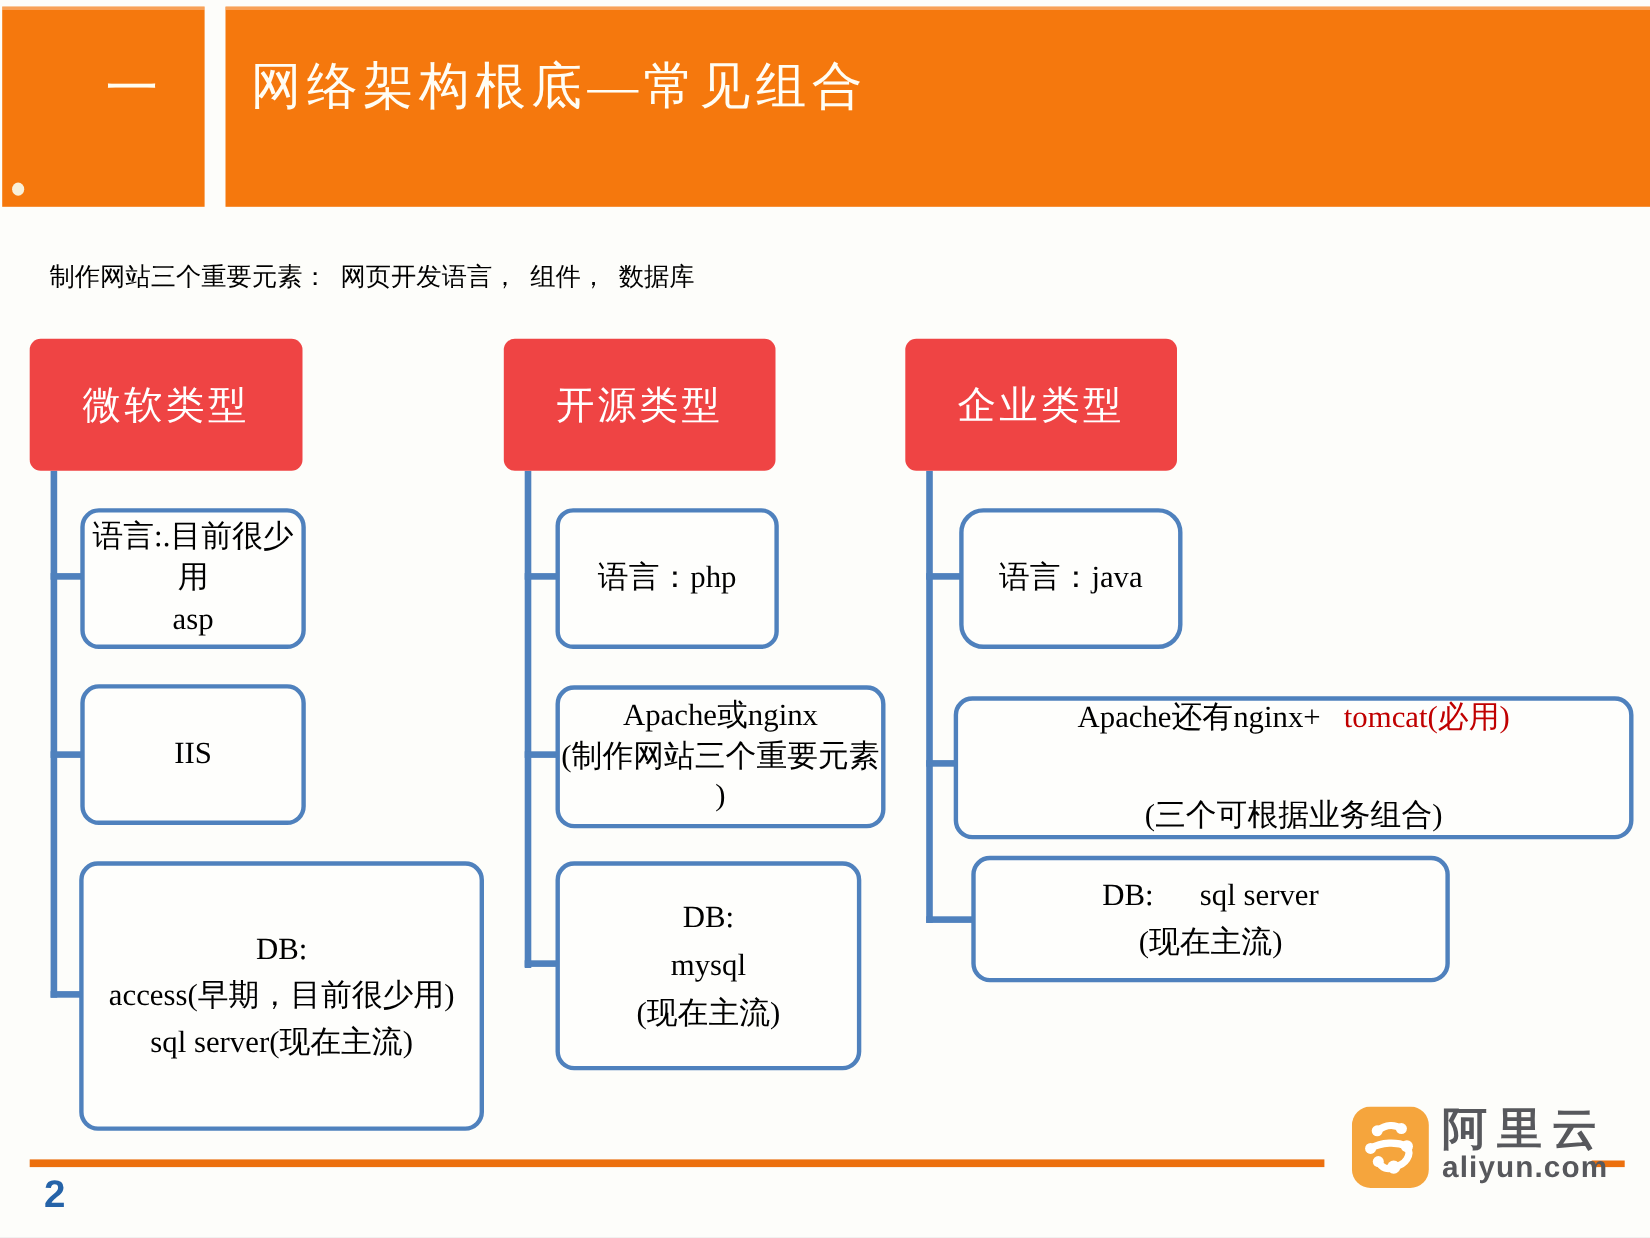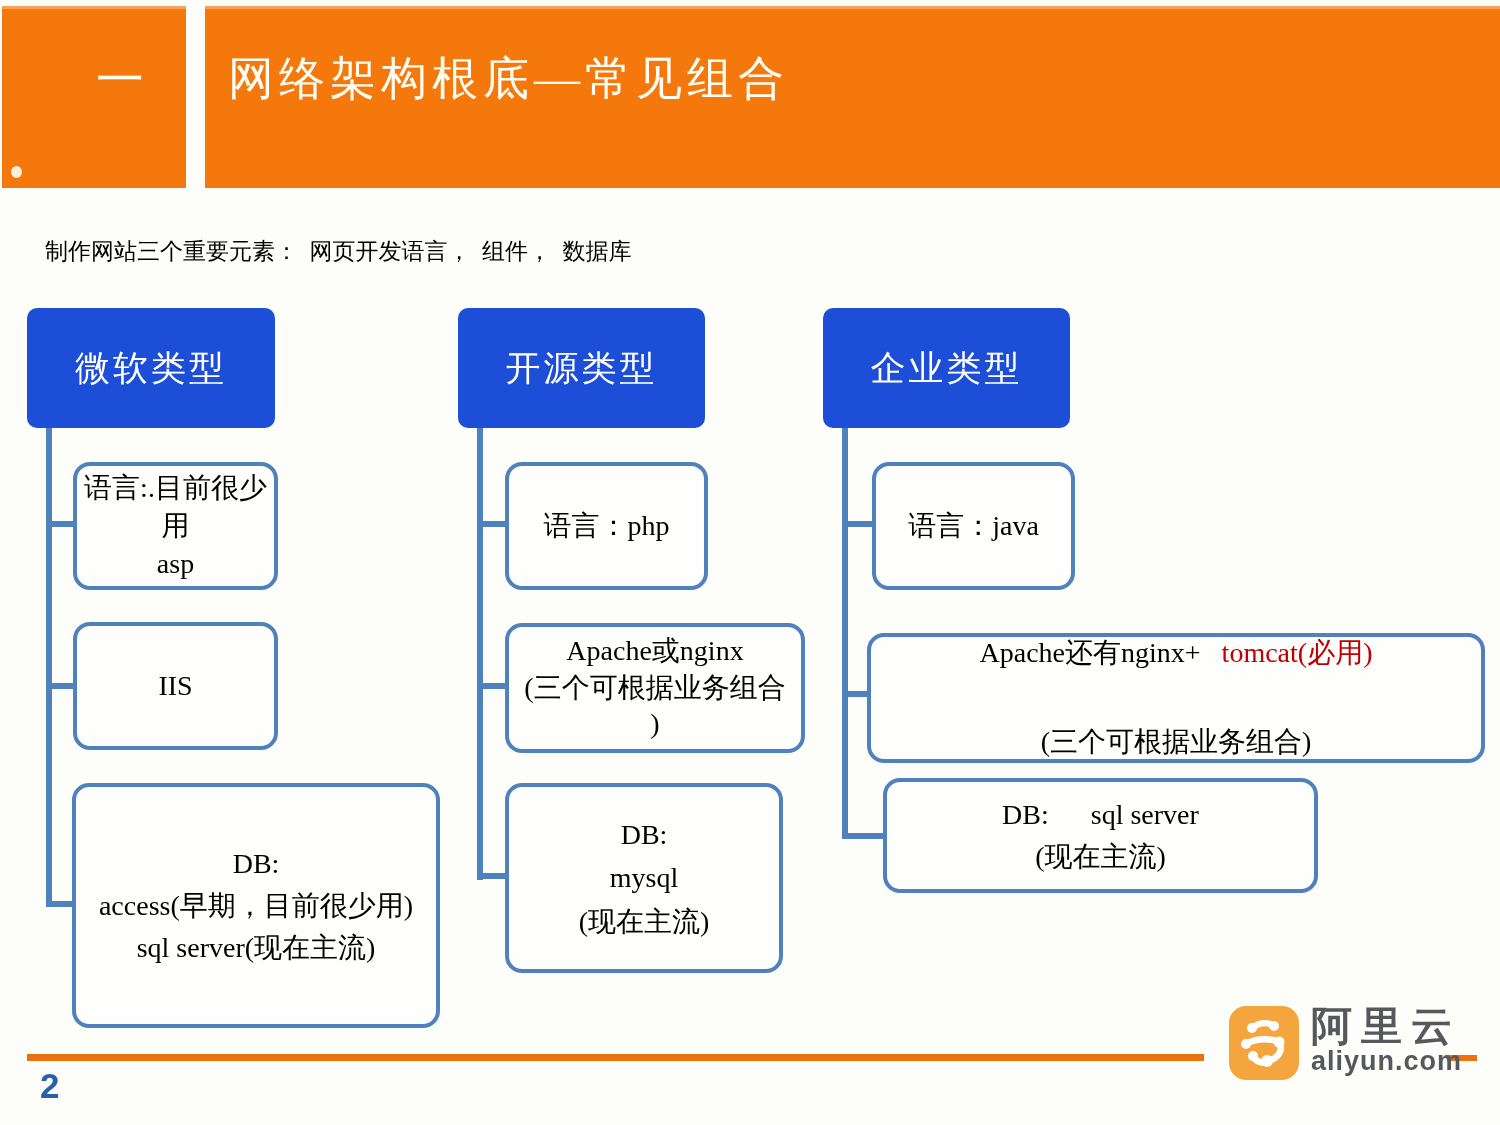--- a/index.html
+++ b/index.html
@@ -10,36 +10,36 @@
   
   .band{position:absolute;top:6px;height:182px;background:#f5780d;box-shadow:inset 0 3px 0 rgba(255,255,255,.30);}
   .band-left{left:2px;width:184px;}
   .band-right{left:205px;width:1295px;}
   .band-num{position:absolute;left:96px;top:48px;font-size:48px;color:#fffdf0;}
   .band-title{position:absolute;left:228px;top:48px;font-size:46px;letter-spacing:5px;color:#fffdf4;white-space:nowrap;}
   .band-dot{position:absolute;left:11px;top:166px;width:11px;height:12px;border-radius:50%;background:#f8f0da;}
   
   .intro{position:absolute;left:45px;top:236px;font-size:23px;white-space:pre-line;}
   
-  .nhead{position:absolute;height:120px;background:#1d4ed8;border-radius:10px;
+  .nhead{position:absolute;height:120px;background:#ef4444;border-radius:10px;
          display:flex;align-items:center;justify-content:center;
          color:#fff;font-size:35px;letter-spacing:3px;}
   #h1{left:27px;top:308px;width:248px;}
   #h2{left:458px;top:308px;width:247px;}
   #h3{left:823px;top:308px;width:247px;}
   .nbox{position:absolute;background:#fefefc;border:4px solid #4f81bd;border-radius:17px;
         display:flex;align-items:center;justify-content:center;text-align:center;
         font-size:28px;line-height:1.35;white-space:pre-line;}
   #b11{left:73px;top:462px;width:197px;height:120px;}
   #b12{left:73px;top:622px;width:197px;height:120px;}
   #b13{left:72px;top:783px;width:360px;height:237px;line-height:1.5;}
-  #b21{left:505px;top:462px;width:195px;height:120px;}
+  #b21{left:505px;top:462px;width:195px;height:120px;border-radius:16px;}
   #b22{left:505px;top:623px;width:292px;height:122px;line-height:1.3;}
   #b23{left:505px;top:783px;width:270px;height:182px;line-height:1.55;}
-  #b31{left:872px;top:462px;width:195px;height:120px;}
+  #b31{left:872px;top:462px;width:195px;height:120px;border-radius:22px;}
   #b32{left:867px;top:633px;width:610px;height:122px;line-height:1.6;}
   #b33{left:883px;top:778px;width:427px;height:107px;line-height:1.5;}
   .red{color:#c00000;margin-left:21px;}
   .vline,.stub{position:absolute;background:#4f81bd;}
   .vline{width:6px;}
   .stub{height:6px;}
   #v1{left:46px;top:428px;height:479px;}
   #v2{left:477px;top:428px;height:452px;}
   #v3{left:842px;top:428px;height:411px;}
   #s11{left:46px;top:521px;width:31px;}
@@ -94,21 +94,21 @@
 
   <div class="nbox" id="b11">语言:.目前很少用
 asp</div>
   <div class="nbox" id="b12">IIS</div>
   <div class="nbox" id="b13">DB:
 access(早期，目前很少用)
 sql server(现在主流)</div>
 
   <div class="nbox" id="b21">语言：php</div>
   <div class="nbox" id="b22">Apache或nginx
-(三个可根据业务组合
+(制作网站三个重要元素
 )</div>
   <div class="nbox" id="b23">DB:
 mysql
 (现在主流)</div>
 
   <div class="nbox" id="b31">语言：java</div>
   <div class="nbox" id="b32">
     <div>
       <div><span>Apache还有nginx+</span><span class="red">tomcat(必用)</span></div>
       <div>(三个可根据业务组合)</div>

